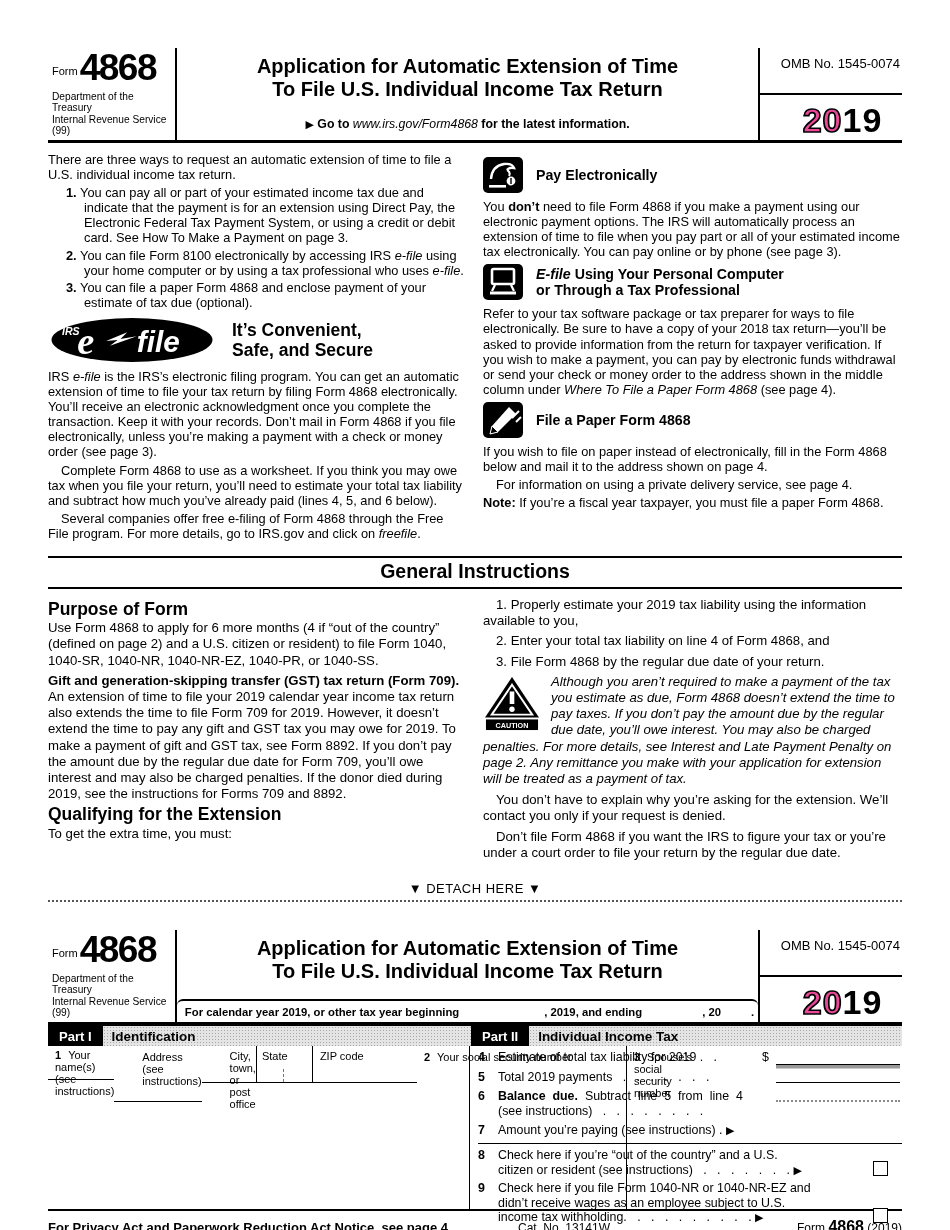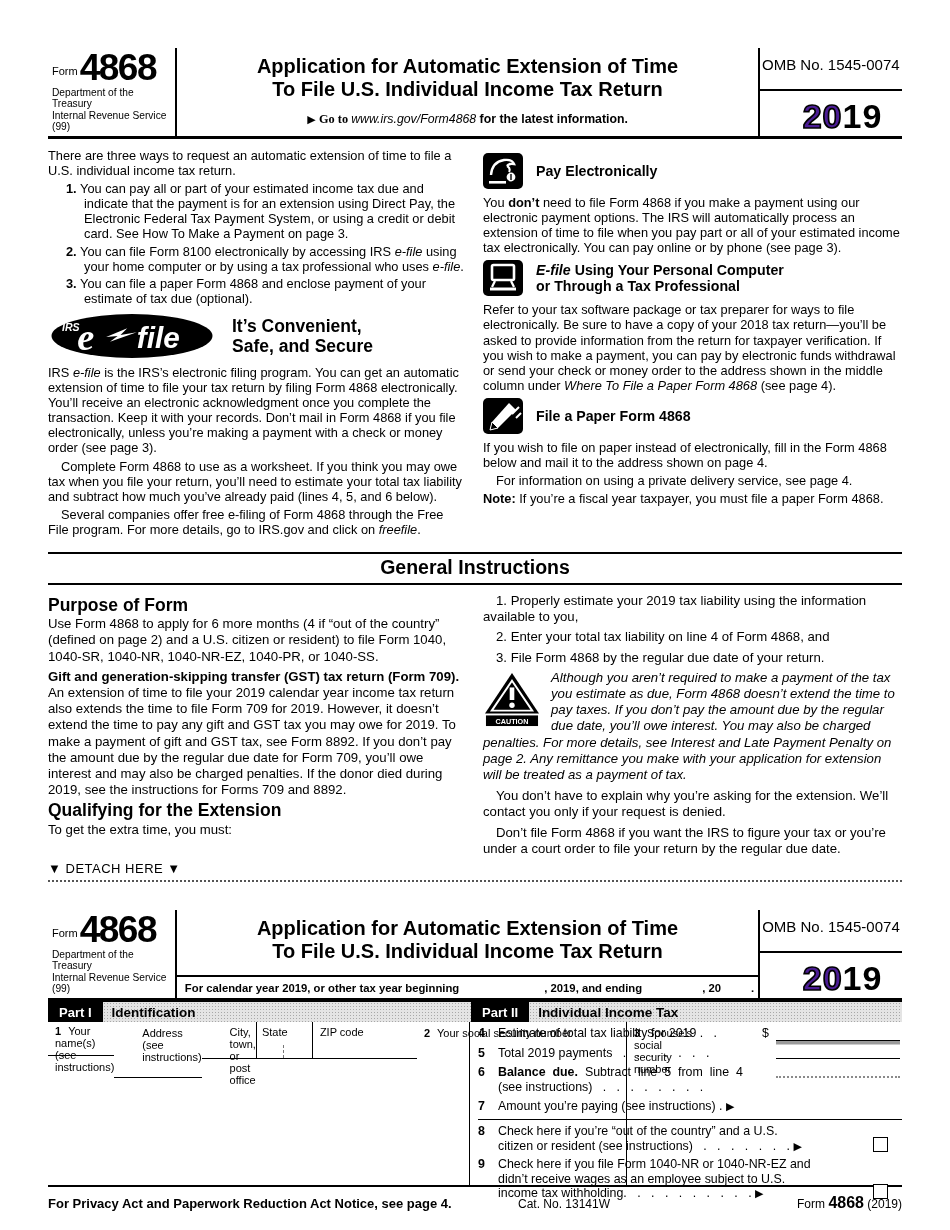--- a/index.html
+++ b/index.html
@@ -14,24 +14,24 @@
   .fh-left { width:127px; display:flex; flex-direction:column; justify-content:space-between; padding:4px 2px 3px 4px; }
   .form-line { display:flex; align-items:flex-end; gap:2px; }
   .form-word { font-size:11px; padding-bottom:6px; }
   .form-num { font-size:37px; font-weight:bold; letter-spacing:-1.5px; line-height:0.85; }
   .dept { font-size:10.2px; line-height:11.6px; }
   .fh-center { flex:1; border-left:2px solid #000; border-right:2px solid #000; display:flex; flex-direction:column; justify-content:space-between; }
   .fh-title { text-align:center; font-weight:bold; font-size:20px; line-height:23px; padding-top:7px; }
   .fh-goto { text-align:center; font-size:12.3px; padding:7px 0 9px 0; font-weight:bold; }
   .fh-goto .arr { font-size:11px; }
   .fh-right { width:142px; display:flex; flex-direction:column; }
-  .omb { font-size:15px; text-align:left; padding:8px 2px 16px 2px; border-bottom:2px solid #000; }
+  .omb { font-size:13px; text-align:right; padding:8px 2px 22px 2px; border-bottom:2px solid #000; }
   .year { text-align:center; font-size:34px; font-weight:bold; padding-top:6px; letter-spacing:1px; }
-  .year .outline { color:#4c1d95;margin-left:23px; -webkit-text-stroke:1.7px #000; }
-  .fh-cal { border-top:2px solid #000; font-size:11.3px; font-weight:bold; padding:5px 4px 4px 8px; display:flex; align-items:baseline; white-space:nowrap; }
+  .year .outline { color:#ec4899;margin-left:23px; -webkit-text-stroke:1.7px #000; }
+  .fh-cal { border-top:2px solid #000; font-size:11.3px; font-weight:bold; padding:5px 4px 4px 8px; display:flex; align-items:baseline; white-space:nowrap;border-radius:6px; }
   .cal-gap1 { width:85px; } .cal-gap2 { width:60px; } .cal-gap3 { width:30px; }
   
   .cols { display:flex; gap:16px; }
   .col { flex:1; min-width:0; }
   .top-section { font-size:12.8px; line-height:15.1px; margin-top:9px; }
   .top-section p { margin-bottom:3px; }
   p.indent { text-indent:13px; }
   .li { margin-left:36px; text-indent:-18px; margin-bottom:2px; }
   .efile-row { display:flex; align-items:center; gap:16px; margin:7px 0 6px 0; }
   .efile-head { font-size:17.5px; font-weight:bold; line-height:20px; }
@@ -41,21 +41,21 @@
   
   .gi-band { border-top:2.5px solid #000; border-bottom:2px solid #000; text-align:center; font-weight:bold; font-size:19.5px; padding:2px 0 4px 0; margin-top:12px; }
   .gi-section { font-size:13.2px; line-height:16.2px; margin-top:8px; }
   .gi-section h3 { font-size:17.5px; margin:4px 0 3px 0; }
   .gi-section p { margin-bottom:4px; }
   .gi-item { text-indent:13px; margin-bottom:4px; }
   .caution-wrap { overflow:visible; margin-bottom:5px; }
   .caution-wrap svg { float:left; margin:3px 10px 2px 0; }
   .caution-text { font-style:italic; }
   
-  .detach { text-align:left; font-size:13px; margin-top:0; letter-spacing:0.5px; }
+  .detach { text-align:center; font-size:13px; margin-top:16px; letter-spacing:0.5px; }
   .detach-line { border-top:2px dotted #555; margin-top:4px; margin-bottom:28px; }
   
   .part-bars { display:flex; height:21px; border-top:1px solid #000; }
   .bar-left { width:423px; display:flex; }
   .bar-right { flex:1; display:flex; }
   .part-box { background:#000; color:#fff; font-weight:bold; font-size:13px; padding:0 11px; display:flex; align-items:center; }
   .part-title { flex:1; background-color:#e4e4e4; background-image:radial-gradient(#a8a8a8 0.8px, transparent 1px); background-size:3px 3px; font-weight:bold; font-size:13.5px; display:flex; align-items:center; padding-left:9px; }
   .form-body { display:flex; border-bottom:2.5px solid #000; height:165px; }
   .fb-left { width:422px; border-right:1.5px solid #000; display:flex; font-size:11px; }
   .fnum { font-weight:bold; margin-right:7px; }
@@ -108,21 +108,21 @@
         <div>Internal Revenue Service (99)</div>
       </div>
     </div>
     <div class="fh-center">
       <div class="fh-title">
         <div>Application for Automatic Extension of Time</div>
         <div>To File U.S. Individual Income Tax Return</div>
       </div>
       <div class="fh-goto">
         <span class="arr">▶</span>
-        <span><span style="font-weight: bold; font-family: Liberation Serif, serif;">Go to </span><span style="font-weight: normal; font-style: italic;">www.irs.gov/Form4868</span><span style="font-weight: bold;"> for the latest information.</span></span>
+        <span><span style="font-weight: bold;">Go to </span><span style="font-weight: normal; font-style: italic;">www.irs.gov/Form4868</span><span style="font-weight: bold;"> for the latest information.</span></span>
       </div>
     </div>
     <div class="fh-right">
       <div class="omb">OMB No. 1545-0074</div>
       <div class="year">
         <span class="outline">20</span><span>19</span>
       </div>
     </div>
   </header>
 

